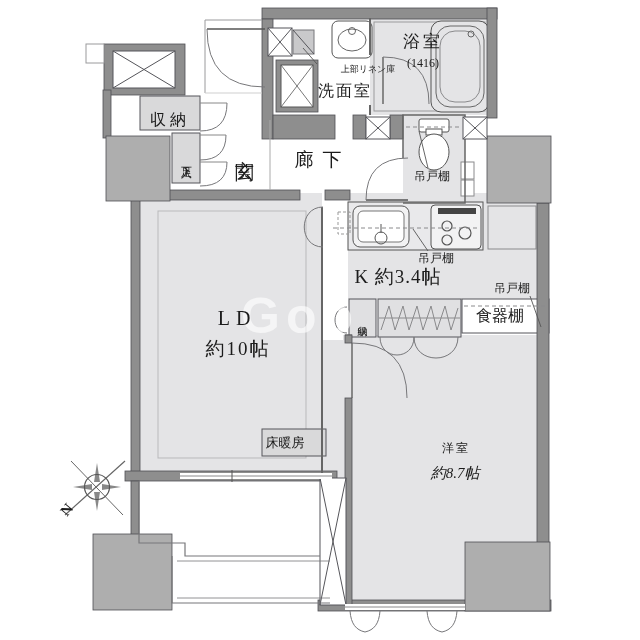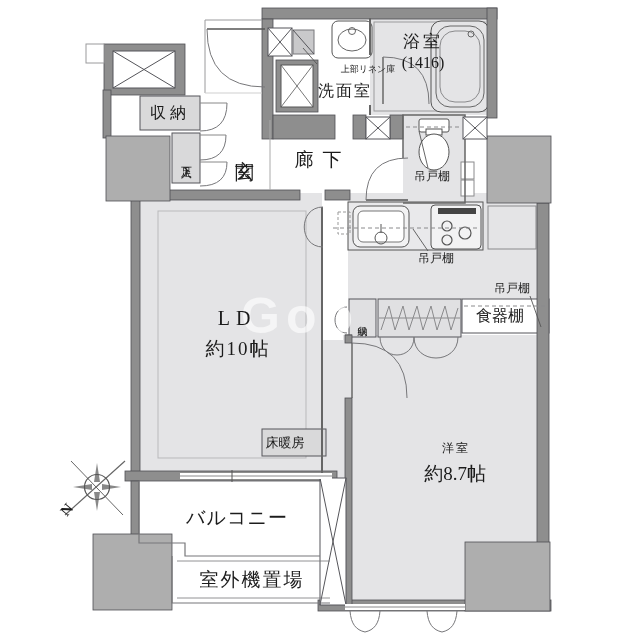--- a/index.html
+++ b/index.html
@@ -246,33 +246,32 @@
       <polygon points="-24,0 -5,3 -5,-3"></polygon>
       <polygon points="24,0 5,3 5,-3"></polygon>
     </g>
     <circle cx="0" cy="0" r="12.5" stroke="#555" stroke-width="1.2" fill="none"></circle>
   </g>
 </svg>
 
   <div class="wm" style="left:300px;top:316px;font-size:50px;">Goo</div>
 
   <div class="lbl" style="left:423px;top:41px;font-size:17px;letter-spacing:3px;font-family:Liberation Serif, serif;">浴室</div>
-  <div class="lbl" style="left:423px;top:63px;font-size:16px;">(1416)</div>
+  <div class="lbl" style="left:423px;top:63px;font-size:12px;">(1416)</div>
   <div class="lbl" style="left:340px;top:69px;font-size:9px;margin-left:28px;">上部リネン庫</div>
   <div class="lbl" style="left:345px;top:91px;font-size:16px;letter-spacing:2px;">洗面室</div>
-  <div class="lbl" style="left:170px;top:113px;font-size:16px;letter-spacing:4px;">収納</div>
+  <div class="lbl" style="left:170px;top:120px;font-size:16px;letter-spacing:4px;">収納</div>
   <div class="lbl vert" style="left:186px;top:158px;font-size:11px;">下足入</div>
   <div class="lbl vert" style="left:245px;top:149px;font-size:19px;letter-spacing:4px;">玄関</div>
   <div class="lbl" style="left:318px;top:159px;font-size:19px;letter-spacing:9px;padding-left:9px;">廊下</div>
   <div class="lbl" style="left:432px;top:176px;font-size:12px;">吊戸棚</div>
   <div class="lbl" style="left:436px;top:258px;font-size:12px;">吊戸棚</div>
+  <div class="lbl" style="left:398px;top:276px;font-size:19px;letter-spacing:1px;">K 約3.4帖</div>
   <div class="lbl" style="left:512px;top:288px;font-size:12px;">吊戸棚</div>
   <div class="lbl" style="left:500px;top:316px;font-size:16px;">食器棚</div>
   <div class="lbl vert" style="left:362px;top:318px;font-size:10px;">収納</div>
   <div class="lbl" style="left:234px;top:318px;font-size:20px;letter-spacing:6px;padding-left:6px;">LD</div>
   <div class="lbl" style="left:238px;top:348px;font-size:19px;letter-spacing:2px;">約10帖</div>
   <div class="lbl" style="left:285px;top:442px;font-size:13px;">床暖房</div>
   <div class="lbl" style="left:456px;top:448px;font-size:12px;letter-spacing:2px;">洋室</div>
-  <div class="lbl" style="left:455px;top:473px;font-size:19px;">約8.7帖</div>
-  <div class="lbl" style="left:237px;top:517px;font-size:19px;letter-spacing:1px;">バルコニー</div>
-  <div class="lbl" style="left:252px;top:579px;font-size:19px;letter-spacing:2px;">室外機置場</div>
+  <div class="lbl" style="left:455px;top:473px;font-size:15px;font-style:italic;">約8.7帖</div>
   <div class="lbl north" style="left:67px;top:510px;font-size:15px;">N</div>
 </div>
 
 </body></html>

